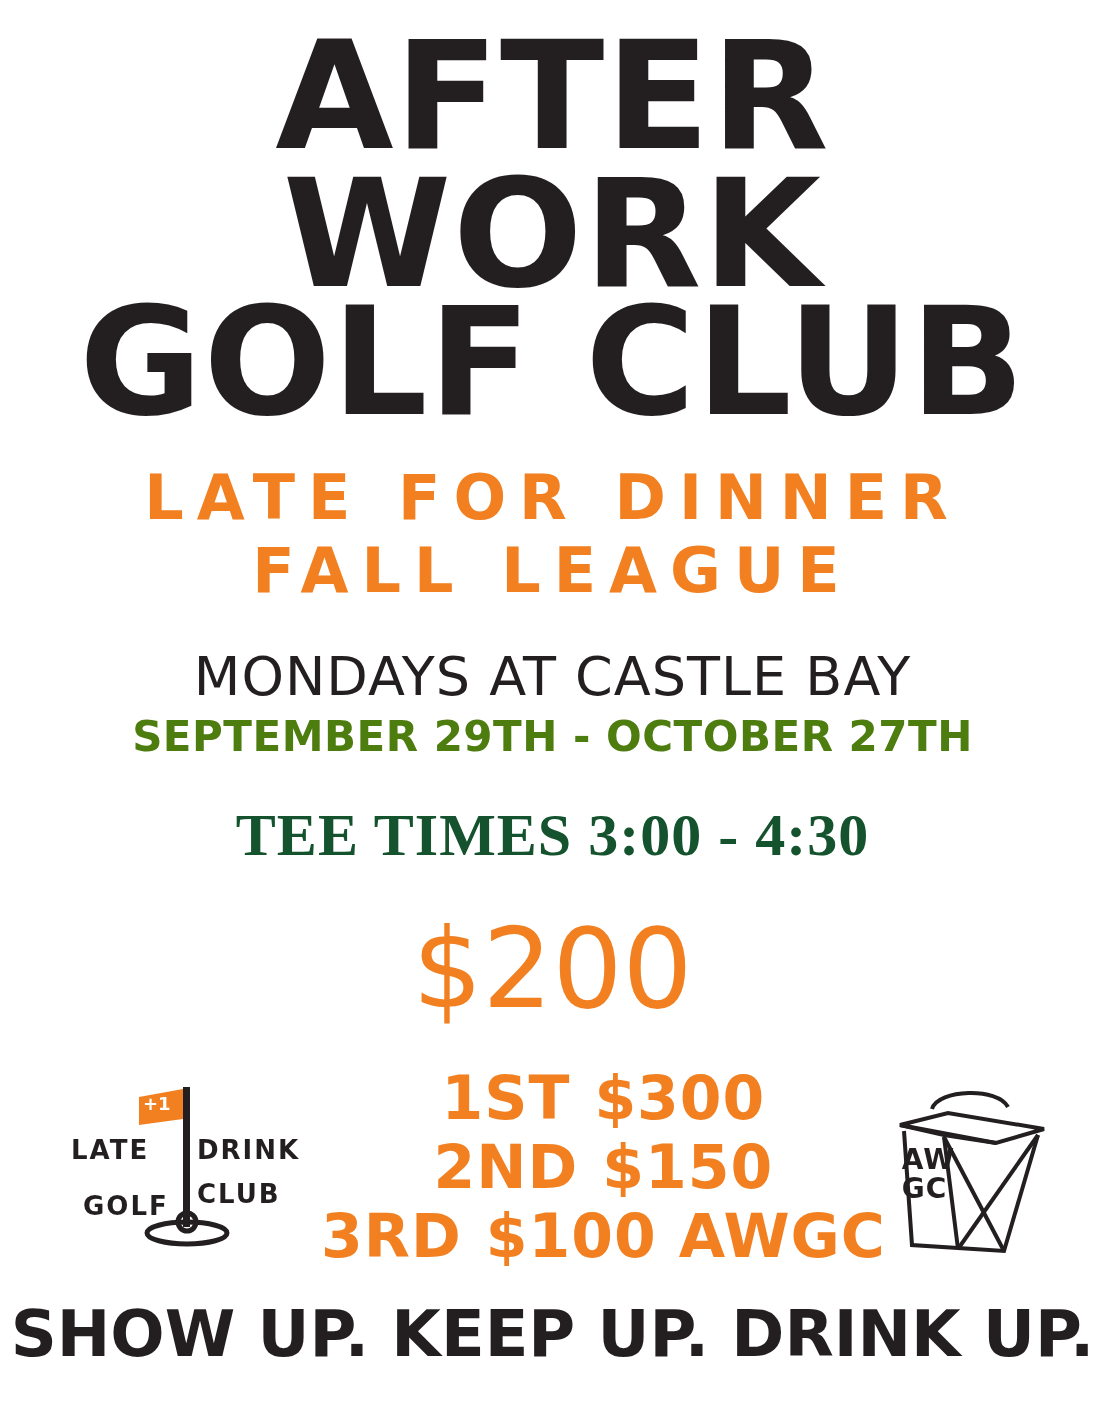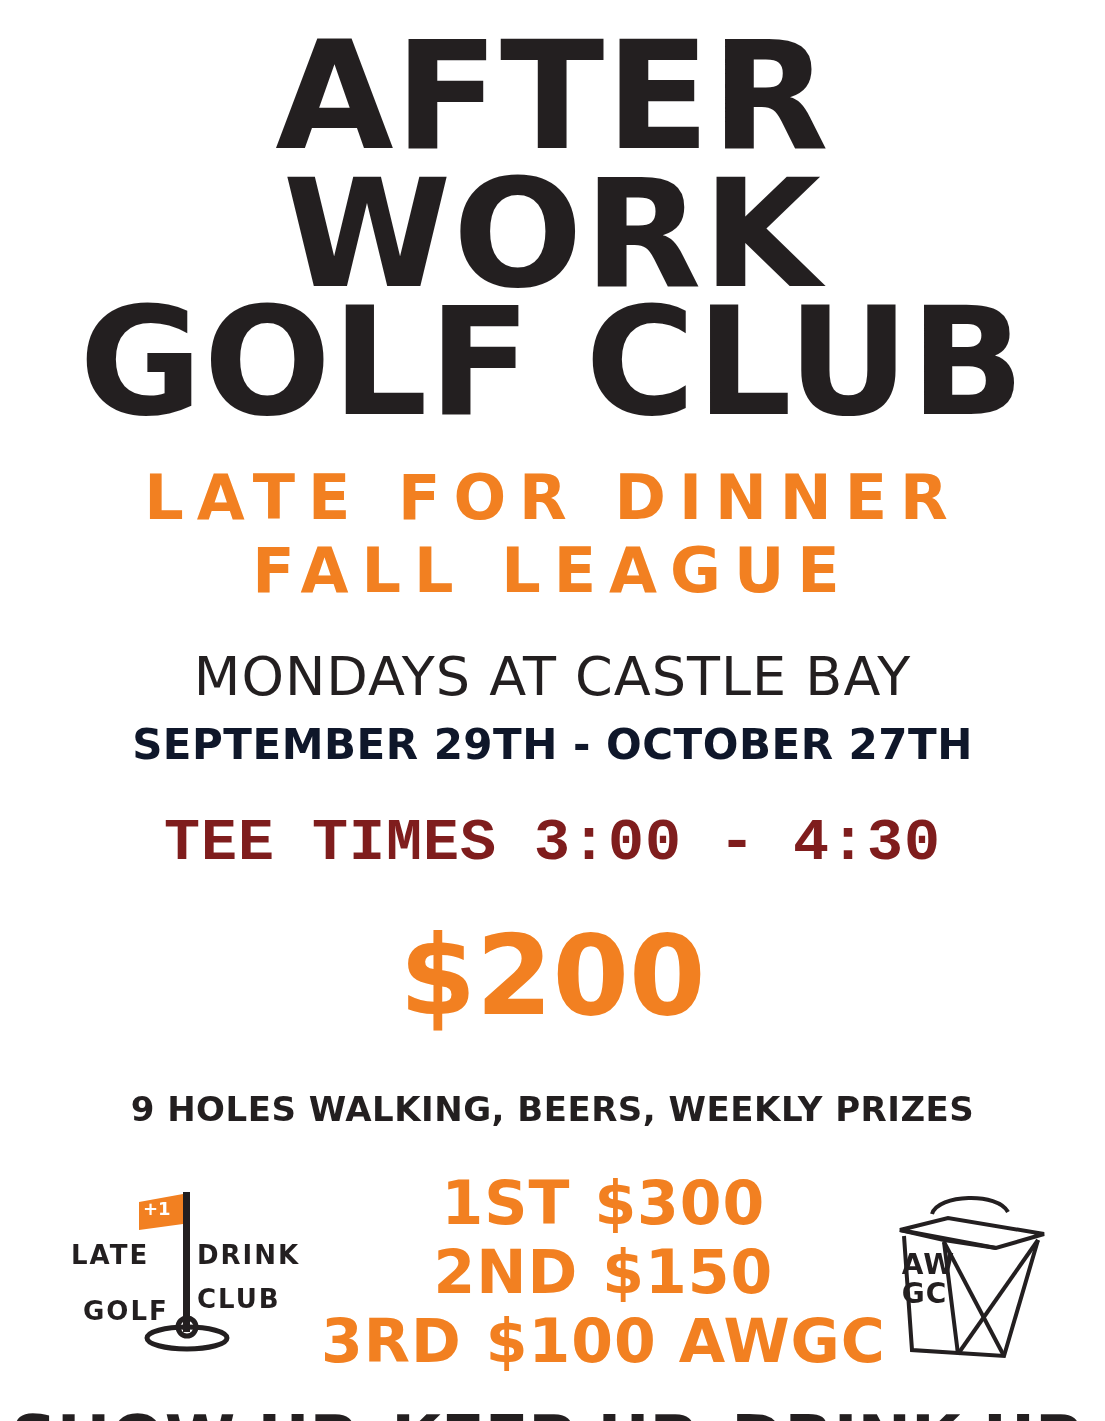--- a/index.html
+++ b/index.html
@@ -67,39 +67,39 @@
     letter-spacing: 1px;
     color: #231f20;
     text-align: center;
     margin-top: 38px;
   }
   .info-dates {
     font-family: "DejaVu Sans", sans-serif;
     font-weight: bold;
     font-size: 42px;
     letter-spacing: 0.5px;
-    color: #0f172a;
-    text-align: center;
-    margin-top: 12px;
+    color: #4d7c0f;
+    text-align: center;
+    margin-top: 4px;
   }
   .info-tee {
-    font-family: Liberation Mono, monospace;
+    font-family: Liberation Serif, serif;
     font-weight: bold;
     font-size: 60px;
     letter-spacing: 1px;
-    color: #7f1d1d;
+    color: #14532d;
     text-align: center;
     margin-top: 40px;
   }
 
   
   .price {
     color: #f28021;
     font-family: "DejaVu Sans", sans-serif;
-    font-weight: bold;
+    font-weight: normal;
     font-size: 110px;
     text-align: left;
     margin-top: 44px;
     line-height: 1;
   }
 
   
   .includes {
     font-family: "DejaVu Sans", sans-serif;
     font-weight: bold;
@@ -202,21 +202,20 @@
     <div class="subtitle">LATE FOR DINNER</div>
     <div class="subtitle">FALL LEAGUE</div>
   </div>
 
   <div class="info-venue">MONDAYS AT CASTLE BAY</div>
   <div class="info-dates">SEPTEMBER 29TH - OCTOBER 27TH</div>
   <div class="info-tee">TEE TIMES 3:00 - 4:30</div>
 
   <div class="price">$200</div>
 
-  <div class="includes">9 HOLES WALKING, BEERS, WEEKLY PRIZES</div>
 
   <div class="mid-row">
 
     <div class="logo-mark">
       <svg class="logo-svg" width="240" height="190" viewBox="0 0 240 190">
 
         <rect x="112" y="14" width="7" height="140" fill="#231f20"></rect>
 
         <path d="M112 16 L68 24 L68 52 L112 46 Z" fill="#f28021"></path>
 

